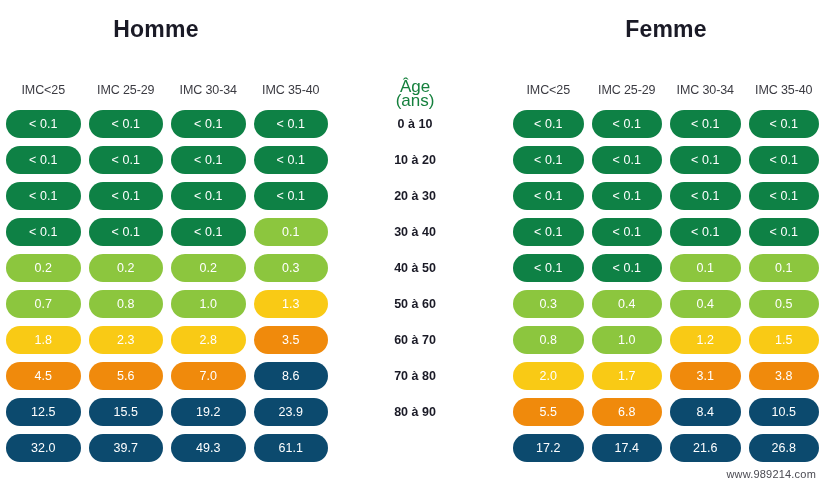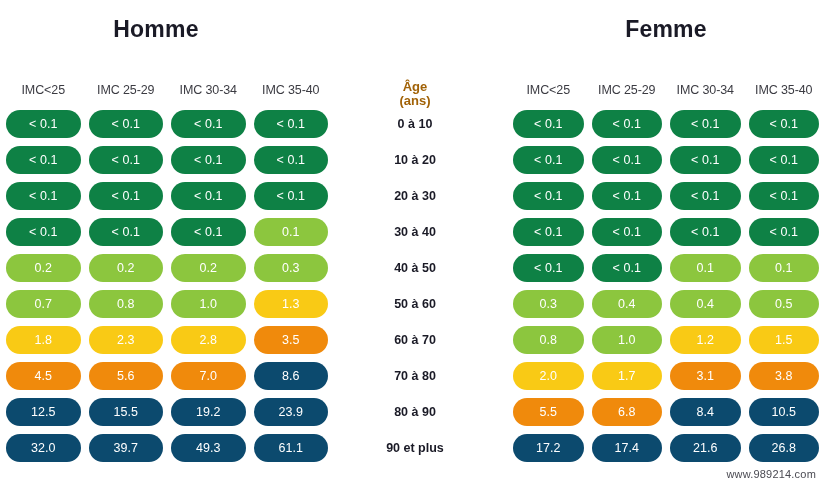--- a/index.html
+++ b/index.html
@@ -82,23 +82,23 @@
 
   
   .age-col {
     position: absolute;
     top: 80px;
     left: 355px;
     width: 120px;
     text-align: center;
   }
   .age-head {
-    font-size: 13px;
-    font-weight: 700;
-    color: #a16207;
+    font-size: 17px;
+    font-weight: 400;
+    color: #15803d;
     line-height: 14px;
     height: 30px;
     padding-top: 0px;
     box-sizing: border-box;
   }
   .age-cell {
     height: 28px;
     margin-bottom: 8px;
     display: flex;
     align-items: center;
@@ -184,21 +184,20 @@
     <div id="age-cells">
         <div class="age-cell">0 à 10</div>
         <div class="age-cell">10 à 20</div>
         <div class="age-cell">20 à 30</div>
         <div class="age-cell">30 à 40</div>
         <div class="age-cell">40 à 50</div>
         <div class="age-cell">50 à 60</div>
         <div class="age-cell">60 à 70</div>
         <div class="age-cell">70 à 80</div>
         <div class="age-cell">80 à 90</div>
-        <div class="age-cell">90 et plus</div>
       </div>
   </div>
 
   <div class="panel femme" id="panel-femme">
       <div class="col-head">IMC&lt;25</div>
       <div class="col-head">IMC 25-29</div>
       <div class="col-head">IMC 30-34</div>
       <div class="col-head">IMC 35-40</div>
       <div class="pill c-dkgreen">&lt; 0.1</div>
       <div class="pill c-dkgreen">&lt; 0.1</div>

